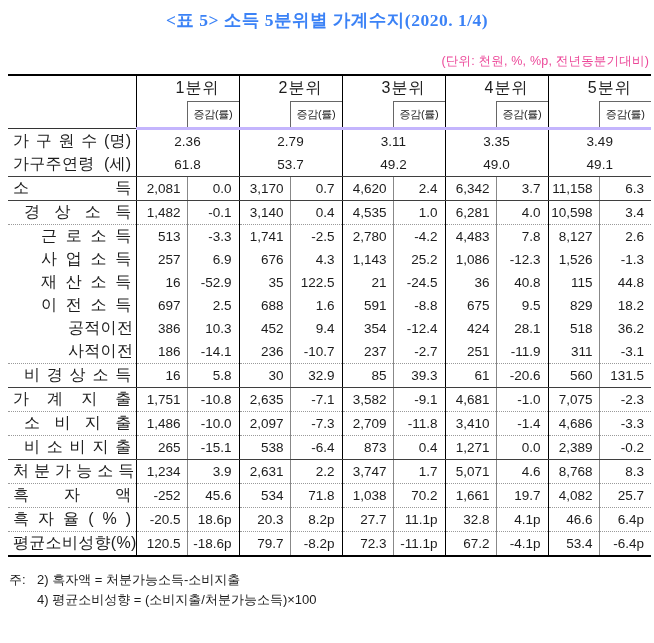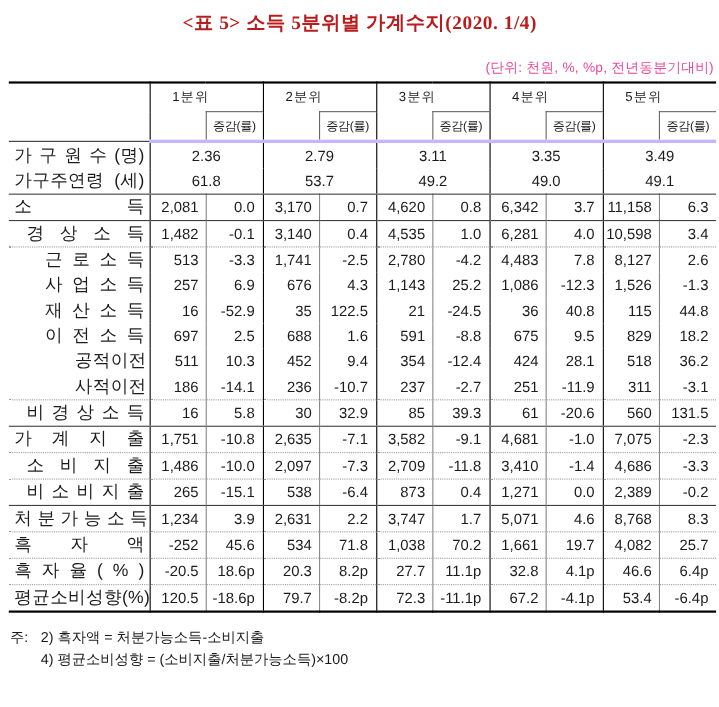--- a/index.html
+++ b/index.html
@@ -5,39 +5,39 @@
   html,body{margin:0;padding:0;}
   body{
     width:654px;height:643px;background:#ffffff;
     font-family:"Liberation Sans","DejaVu Sans",sans-serif;
     color:#1c1c1c;overflow:hidden;
   }
   .page{padding-top:8px;}
   .title{
     text-align:center;
     font-family:"Liberation Serif","DejaVu Serif",serif;
-    font-size:17.5px;font-weight:bold;letter-spacing:0.5px;color:#b91c1c;
+    font-size:17.5px;font-weight:bold;letter-spacing:0.5px;color:#3b82f6;
   }
   .unit-note{
     text-align:right;font-size:12.5px;color:#ec4899;
     margin:21px 5px 4px 0;letter-spacing:0.2px;
   }
   table{
     border-collapse:collapse;table-layout:fixed;
     width:643px;margin-left:8px;
     border-top:2.5px solid #000;border-bottom:2.5px solid #000;
   }
   td{
     padding:0;height:23px;vertical-align:middle;
     font-size:13.5px;color:#1c1c1c;overflow:hidden;white-space:nowrap;
   }
   tr.hdr1 td{height:25px;}
   tr.hdr2 td{height:25px;border-bottom:3px solid #c4b5fd;}
   .corner{border-bottom:1px solid #333;}
-  .ghead{border-left:1.5px solid #000;font-size:12px;letter-spacing:1px;padding-left:20px;}
+  .ghead{text-align:center;border-left:1.5px solid #000;font-size:16px;letter-spacing:1px;padding-left:20px;}
   .sub-empty{border-left:1.5px solid #000;}
   .chgbox{
     border-left:1px solid #666;border-top:1px solid #666;
     text-align:center;font-size:11px;letter-spacing:-0.3px;color:#222;
   }
   .amt{border-left:1.5px solid #000;}
   .chg{border-left:1px solid #888;}
   .num{text-align:right;padding-right:6px;}
   td.chg.num{padding-right:7px;}
   .mid{text-align:center;}
@@ -115,21 +115,21 @@
           <td class="amt mid" colspan="2">49.0</td>
           <td class="amt mid" colspan="2">49.1</td>
         </tr>
         <tr class="rb-solid">
           <td class="lbl ind0">소 득</td>
           <td class="amt num">2,081</td>
           <td class="chg num">0.0</td>
           <td class="amt num">3,170</td>
           <td class="chg num">0.7</td>
           <td class="amt num">4,620</td>
-          <td class="chg num">0.8</td>
+          <td class="chg num">2.4</td>
           <td class="amt num">6,342</td>
           <td class="chg num">3.7</td>
           <td class="amt num">11,158</td>
           <td class="chg num">6.3</td>
         </tr>
         <tr class="rb-dot">
           <td class="lbl ind1">경 상 소 득</td>
           <td class="amt num">1,482</td>
           <td class="chg num">-0.1</td>
           <td class="amt num">3,140</td>
@@ -188,21 +188,21 @@
           <td class="chg num">1.6</td>
           <td class="amt num">591</td>
           <td class="chg num">-8.8</td>
           <td class="amt num">675</td>
           <td class="chg num">9.5</td>
           <td class="amt num">829</td>
           <td class="chg num">18.2</td>
         </tr>
         <tr>
           <td class="lbl ind3">공적이전</td>
-          <td class="amt num">511</td>
+          <td class="amt num">386</td>
           <td class="chg num">10.3</td>
           <td class="amt num">452</td>
           <td class="chg num">9.4</td>
           <td class="amt num">354</td>
           <td class="chg num">-12.4</td>
           <td class="amt num">424</td>
           <td class="chg num">28.1</td>
           <td class="amt num">518</td>
           <td class="chg num">36.2</td>
         </tr>

